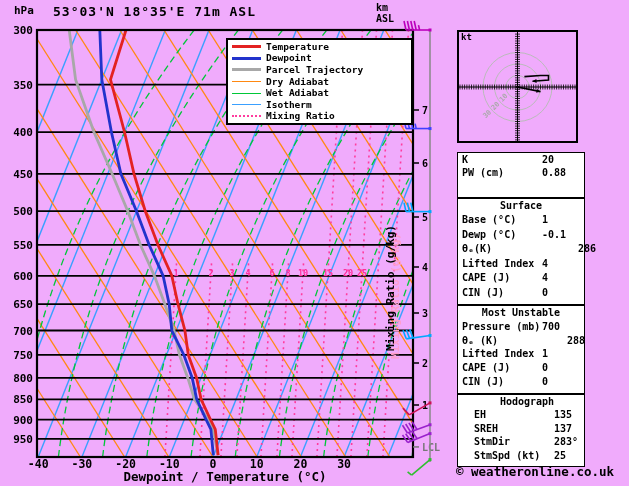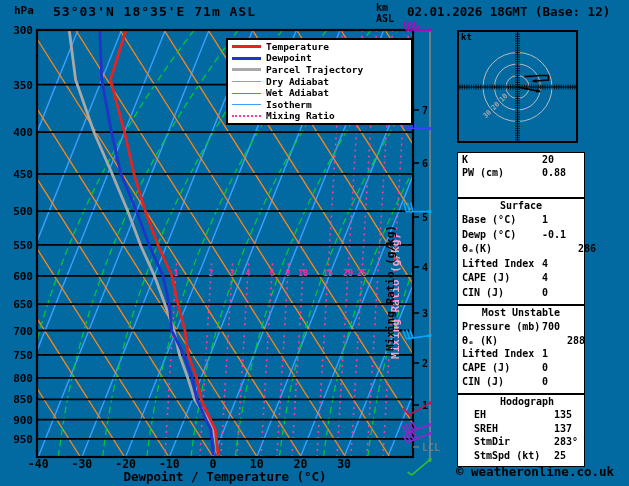--- a/index.html
+++ b/index.html
@@ -1,16 +1,16 @@
 <!DOCTYPE html>
 <html><head>
 <meta charset="utf-8">
 <style>
   html,body{margin:0;padding:0;background:#fff;}
-  #app{position:relative;width:629px;height:486px;background:#0369a1;overflow:hidden;
+  #app{position:relative;width:629px;height:486px;background:#f0abfc;overflow:hidden;
        font-family:"DejaVu Sans Mono","Liberation Mono",monospace;}
   .abs{position:absolute;}
   .lbl{font-weight:bold;color:#000;white-space:nowrap;}
   #station-title{left:53px;top:4px;font-size:13px;letter-spacing:1px;}
   #datetime-title{left:407px;top:4px;font-size:12.5px;}
   #hpa-label{left:14px;top:4px;font-size:11px;}
   #kmasl-label{left:376px;top:2px;font-size:10px;line-height:11px;}
   #xaxis-label{left:37px;top:469px;width:376px;text-align:center;font-size:12.5px;}
   #footer-credit{left:456px;top:464px;font-size:12.5px;text-align:center;}
   #legend{left:226px;top:38px;width:187px;height:87px;border:2px solid #000;background:#fff;
@@ -34,21 +34,20 @@
 
   <div class="abs lbl" id="hpa-label">hPa</div>
 
   <div class="abs lbl" id="station-title">53°03'N 18°35'E 71m ASL</div>
 
   <div class="abs lbl" id="kmasl-label">
     <div>km</div>
     <div>ASL</div>
   </div>
 
-  <div class="abs lbl" id="datetime-title">02.01.2026 18GMT (Base: 12)</div>
 
   <svg id="plot" class="abs" style="left:0;top:0" width="629" height="486" viewBox="0 0 629 486">
       <defs>
         <clipPath id="pc">
           <rect x="37" y="30" width="376" height="427"></rect>
         </clipPath>
       </defs>
       <g clip-path="url(#pc)">
         <g>
           <line x1="-136.60000000000002" y1="457" x2="34.19999999999999" y2="30" stroke="#3aa0ff" stroke-width="1.4"></line>

